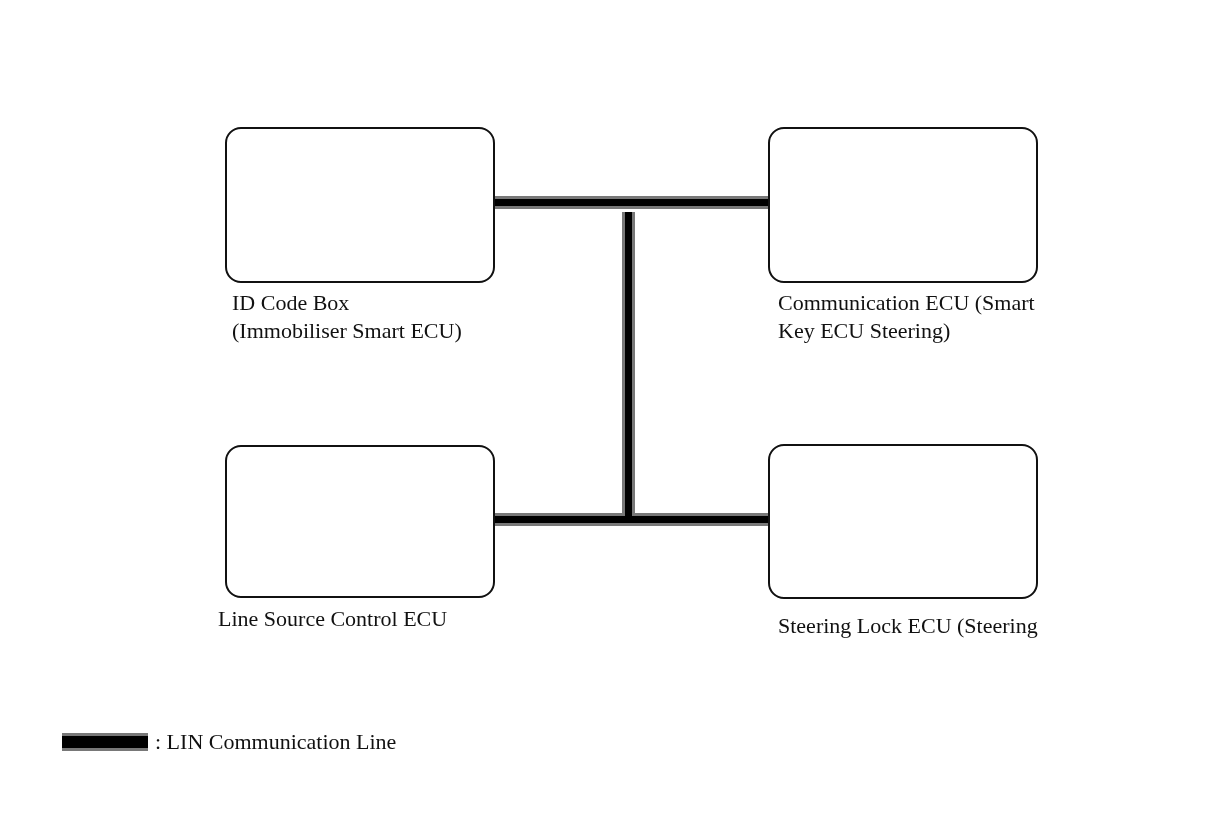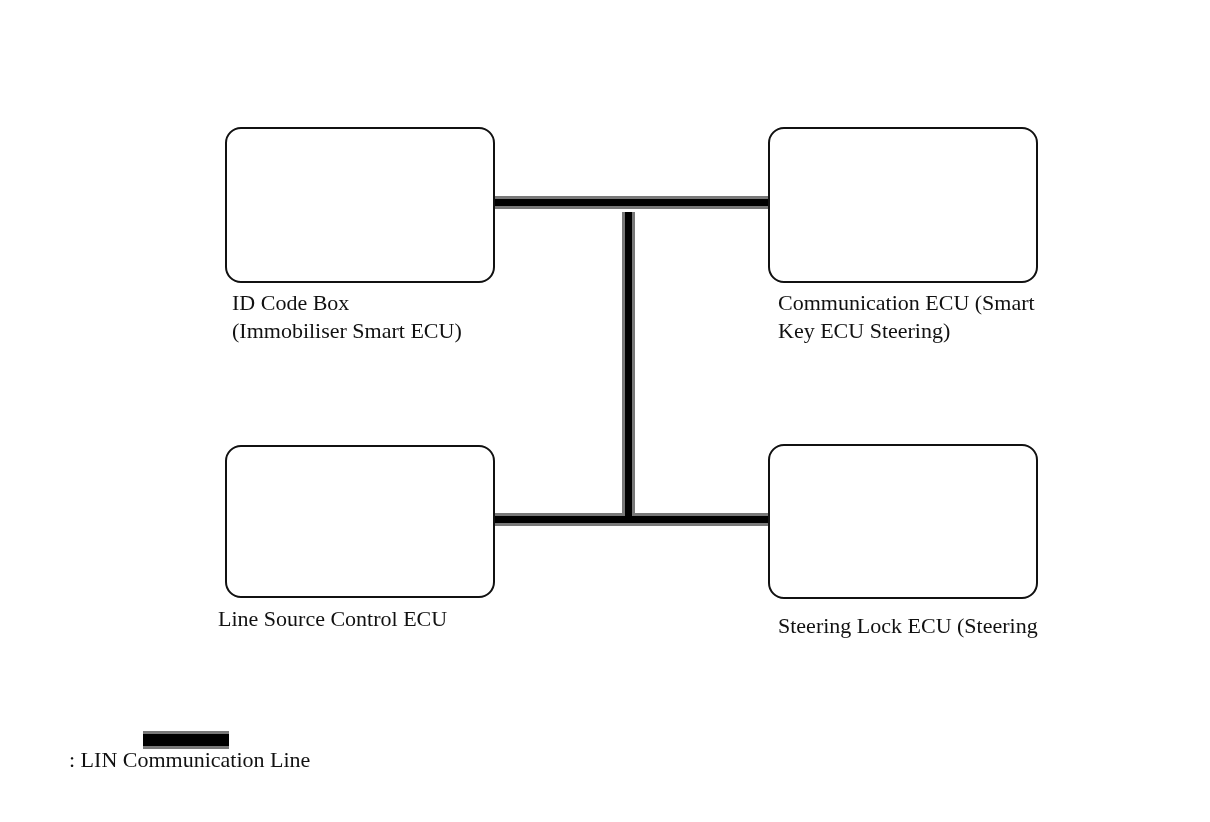--- a/index.html
+++ b/index.html
@@ -63,21 +63,20 @@
   #label-power         { left: 218px; top: 605px; }
   #label-steering      { left: 755px; top: 612px; margin-left: 23px; }
 
   
   .legend {
     position: absolute;
     left: 62px;
     top: 731px;
     display: flex;
     align-items: center;
-    flex-direction: column;
   }
   .legend-swatch {
     display: inline-block;
     width: 86px;
     height: 18px;
     background: var(--line-core);
     border-top: 3px solid var(--line-edge);
     border-bottom: 3px solid var(--line-edge);
   }
   .legend-text {

